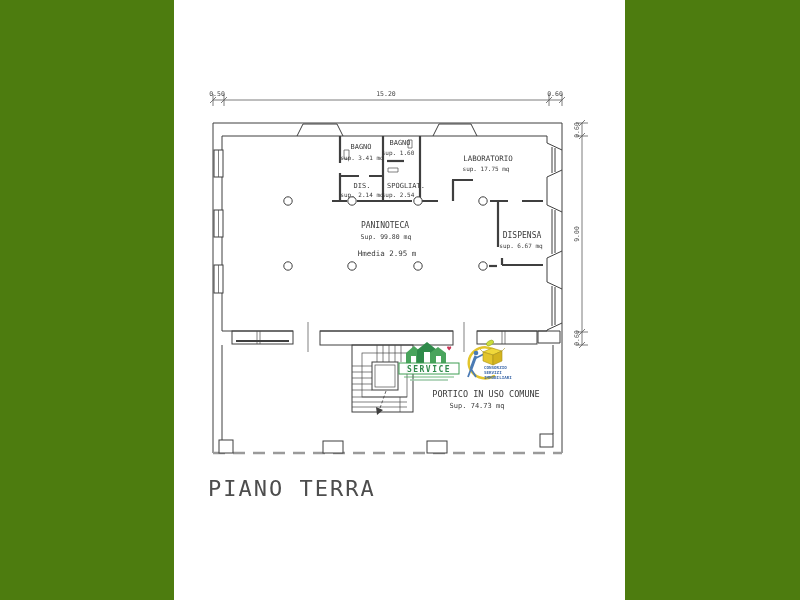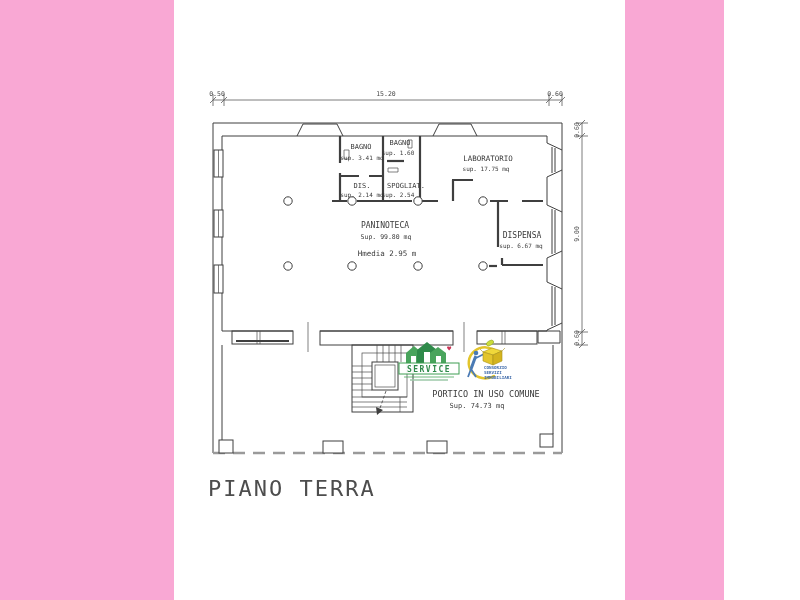--- a/index.html
+++ b/index.html
@@ -1,18 +1,18 @@
 <!DOCTYPE html>
 <html><head>
 <meta charset="utf-8">
 <style>
   html,body { margin:0; padding:0; }
   .screen {
-    position:relative; width:724px; height:600px;
-    background:#f9a8d4; overflow:hidden;
+    position:relative; width:800px; height:600px;
+    background:#4d7c0f; overflow:hidden;
     font-family:"DejaVu Sans Mono", monospace;
   }
   svg { position:absolute; left:0; top:0; }
   .plan-text { font-family:"DejaVu Sans Mono", monospace; fill:#3a3a3a; }
   .dim-text  { font-family:"DejaVu Sans Mono", monospace; fill:#4a4a4a; font-size:6.5px; }
   .title-text{ font-family:"DejaVu Sans Mono", monospace; fill:#4d4d4d; font-size:22px; letter-spacing:2px; }
   .wall      { stroke:#3f3f3f; stroke-width:1; fill:none; }
   .wall-thick{ stroke:#3f3f3f; stroke-width:2.2; fill:none; }
   .thin      { stroke:#4a4a4a; stroke-width:0.7; fill:none; }
   .dimline   { stroke:#5a5a5a; stroke-width:0.8; fill:none; }

